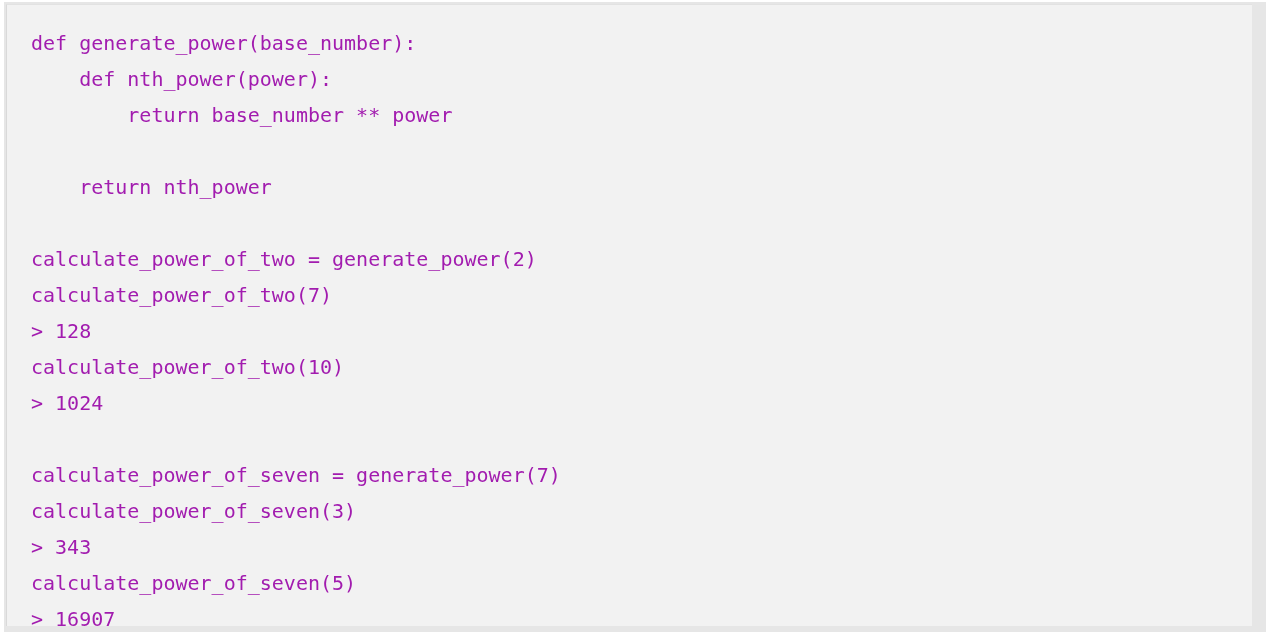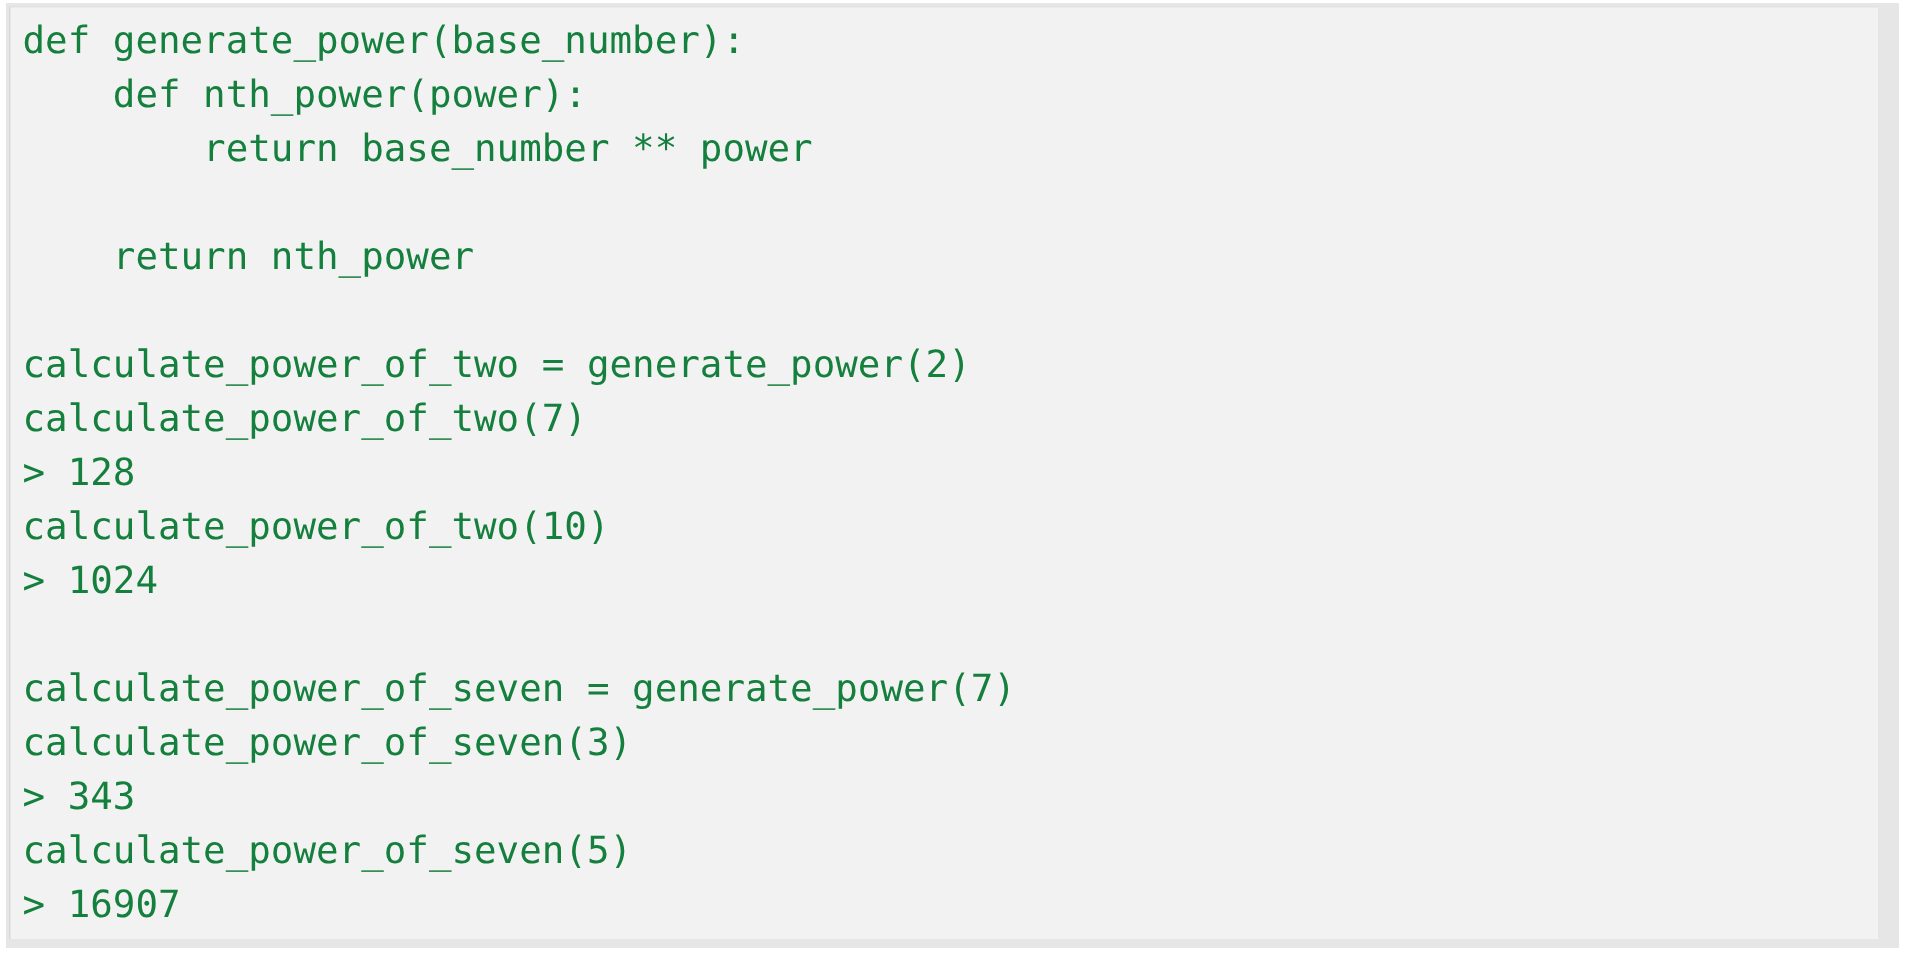--- a/index.html
+++ b/index.html
@@ -37,26 +37,26 @@
     width: 100%;
     height: 100%;
     background: #f2f2f2;
     border-left: 1px solid #d9d9d9;
     border-top: 1px solid #e2e2e2;
     overflow: hidden;
     padding: 4px 0 0 0;
   }
 
   .code-pre {
-    margin: 0;
+    margin: 16px;
     padding: 0 0 0 8px;
     font-family: "DejaVu Sans Mono", monospace;
-    font-size: 25px;
+    font-size: 20px;
     line-height: 36px;
-    color: #15803d;
+    color: #a21caf;
     white-space: pre;
     letter-spacing: 0px;
     -webkit-font-smoothing: antialiased;
   }
 
   .code-line {
     display: block;
     height: 36px;
     white-space: pre;
     min-height: 36px;

